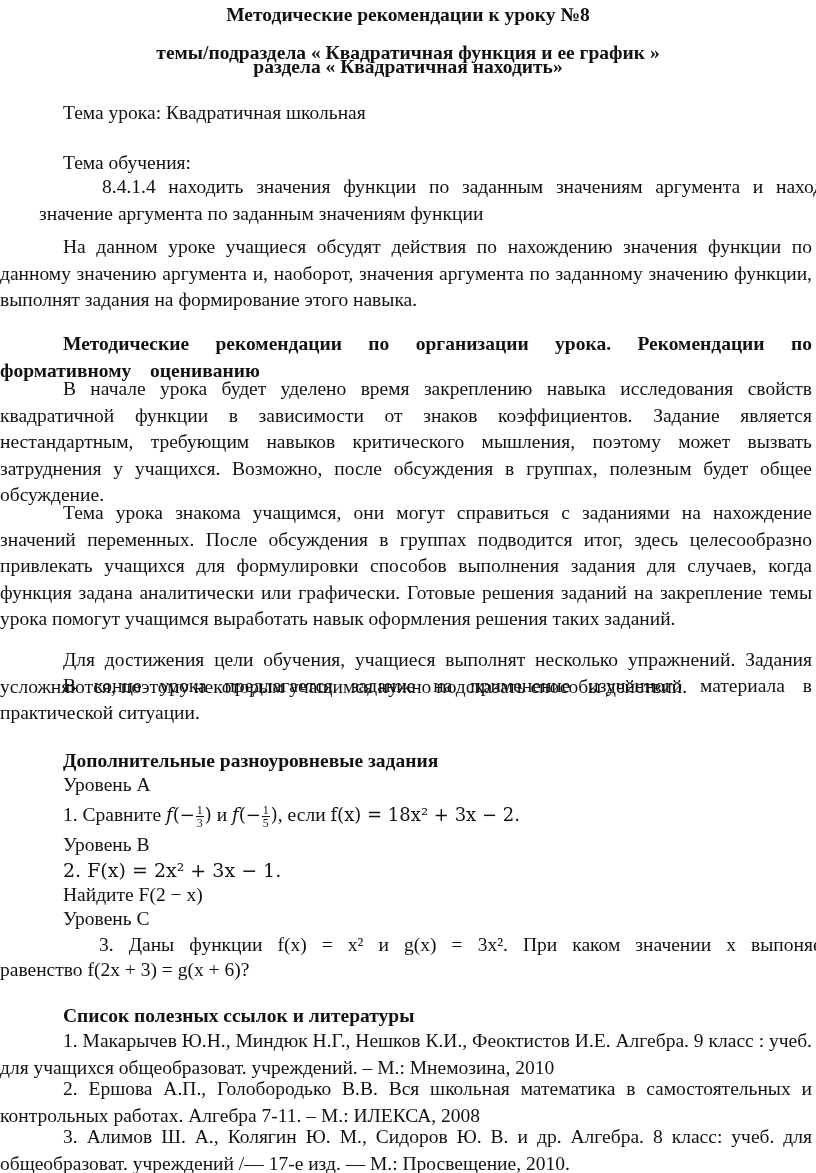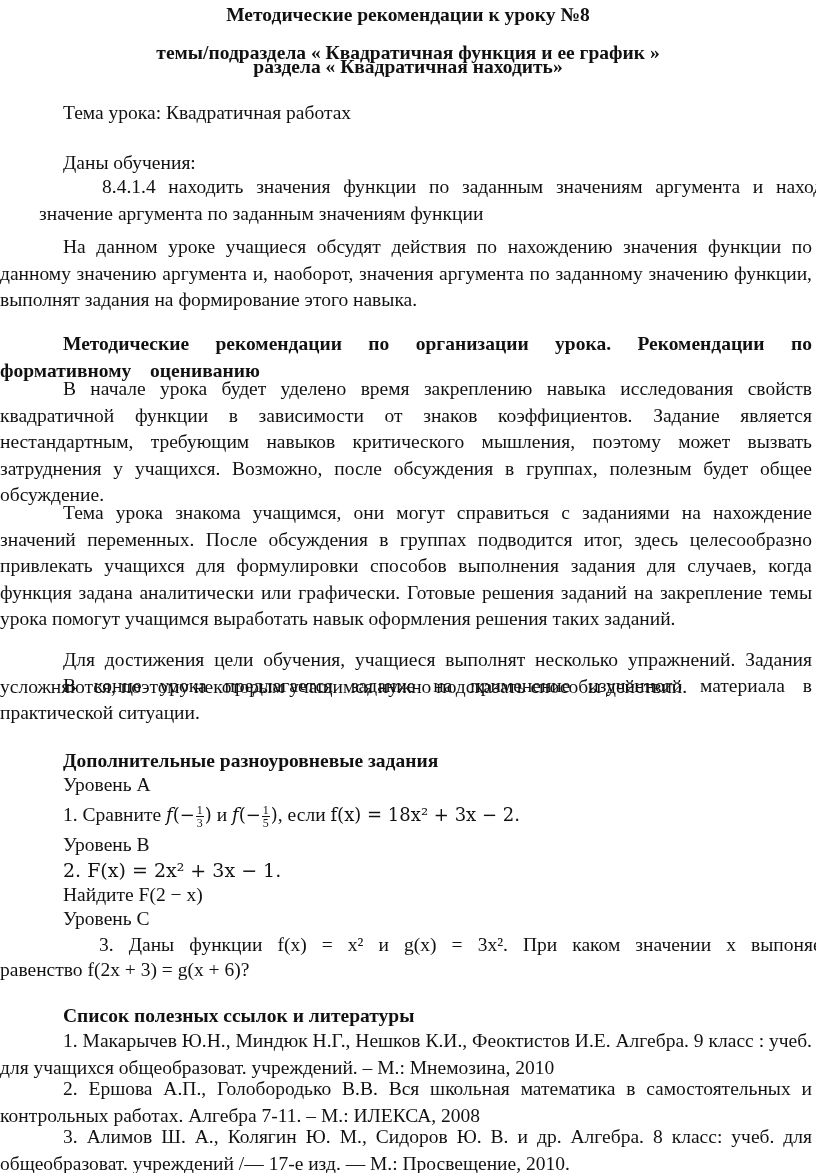--- a/index.html
+++ b/index.html
@@ -27,25 +27,25 @@
 </head>
 <body>
 
 <div class="page">
 
   <div class="title" style="top:2px;">Методические рекомендации к уроку №8</div>
   <div class="title" style="top:28px;margin-top:12px;">темы/подраздела « Квадратичная функция и ее график »</div>
   <div class="title" style="top:54px;">раздела « Квадратичная находить»</div>
 
   <div class="block indent-line" style="top:100px;">
-    <b>Тема урока:</b><span> Квадратичная работах</span>
+    <b>Тема урока:</b><span> Квадратичная школьная</span>
   </div>
 
   <div class="block indent-line" style="top:150px;">
-    <b>Даны обучения:</b>
+    <b>Тема обучения:</b>
   </div>
   <div class="block para" style="top:174px;padding-left:39px;">8.4.1.4 находить значения функции по заданным значениям аргумента и находить значение аргумента по заданным значениям функции</div>
   <div class="block para" style="top:234px;">На данном уроке учащиеся обсудят действия по нахождению значения функции по данному значению аргумента и, наоборот, значения аргумента по заданному значению функции, выполнят задания на формирование этого навыка.</div>
 
   <div class="block para" style="top:331px; font-weight:bold; word-spacing:14px;">Методические рекомендации по организации урока. Рекомендации по формативному оцениванию</div>
   <div class="block para" style="top:376px;">В начале урока будет уделено время закреплению навыка исследования свойств квадратичной функции в зависимости от знаков коэффициентов. Задание является нестандартным, требующим навыков критического мышления, поэтому может вызвать затруднения у учащихся. Возможно, после обсуждения в группах, полезным будет общее обсуждение.</div>
   <div class="block para" style="top:500px;">Тема урока знакома учащимся, они могут справиться с заданиями на нахождение значений переменных. После обсуждения в группах подводится итог, здесь целесообразно привлекать учащихся для формулировки способов выполнения задания для случаев, когда функция задана аналитически или графически. Готовые решения заданий на закрепление темы урока помогут учащимся выработать навык оформления решения таких заданий.</div>
   <div class="block para" style="top:647px;">Для достижения цели обучения, учащиеся выполнят несколько упражнений. Задания усложняются, поэтому некоторым учащимся нужно подсказать способы действий.</div>
   <div class="block para" style="top:673px;">В конце урока предлагается задание на применение изученного материала в практической ситуации.</div>
 

